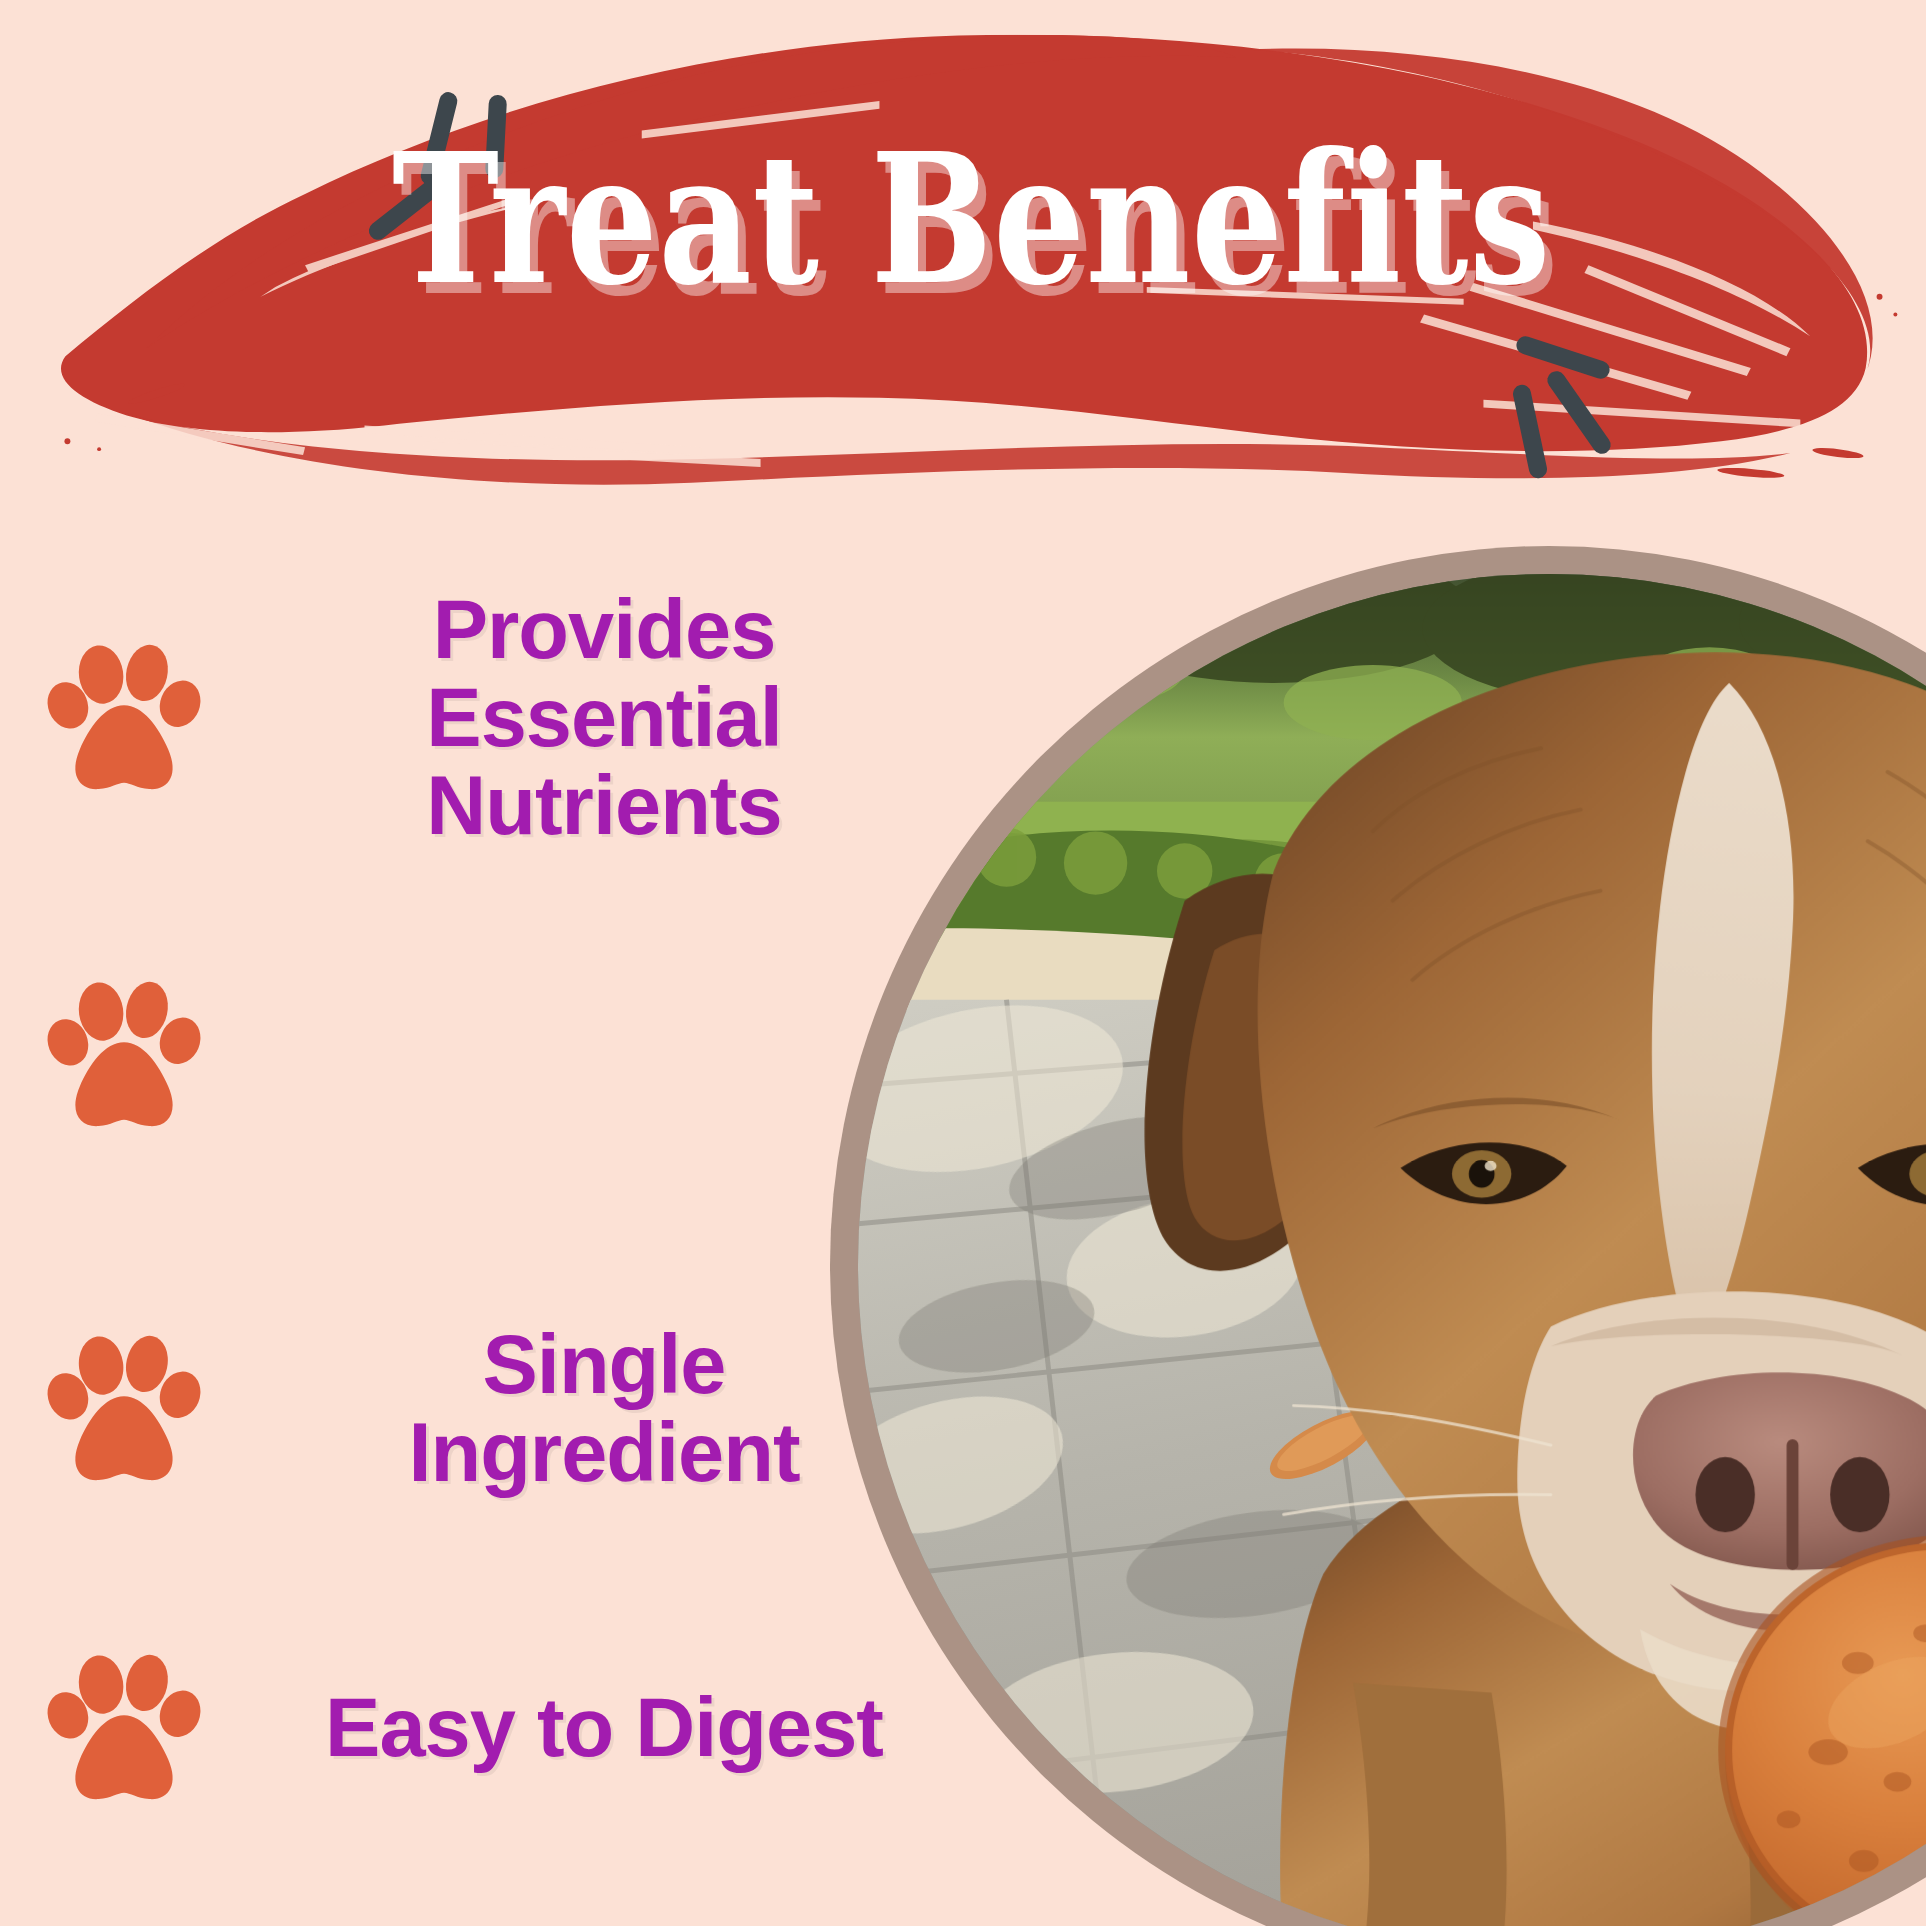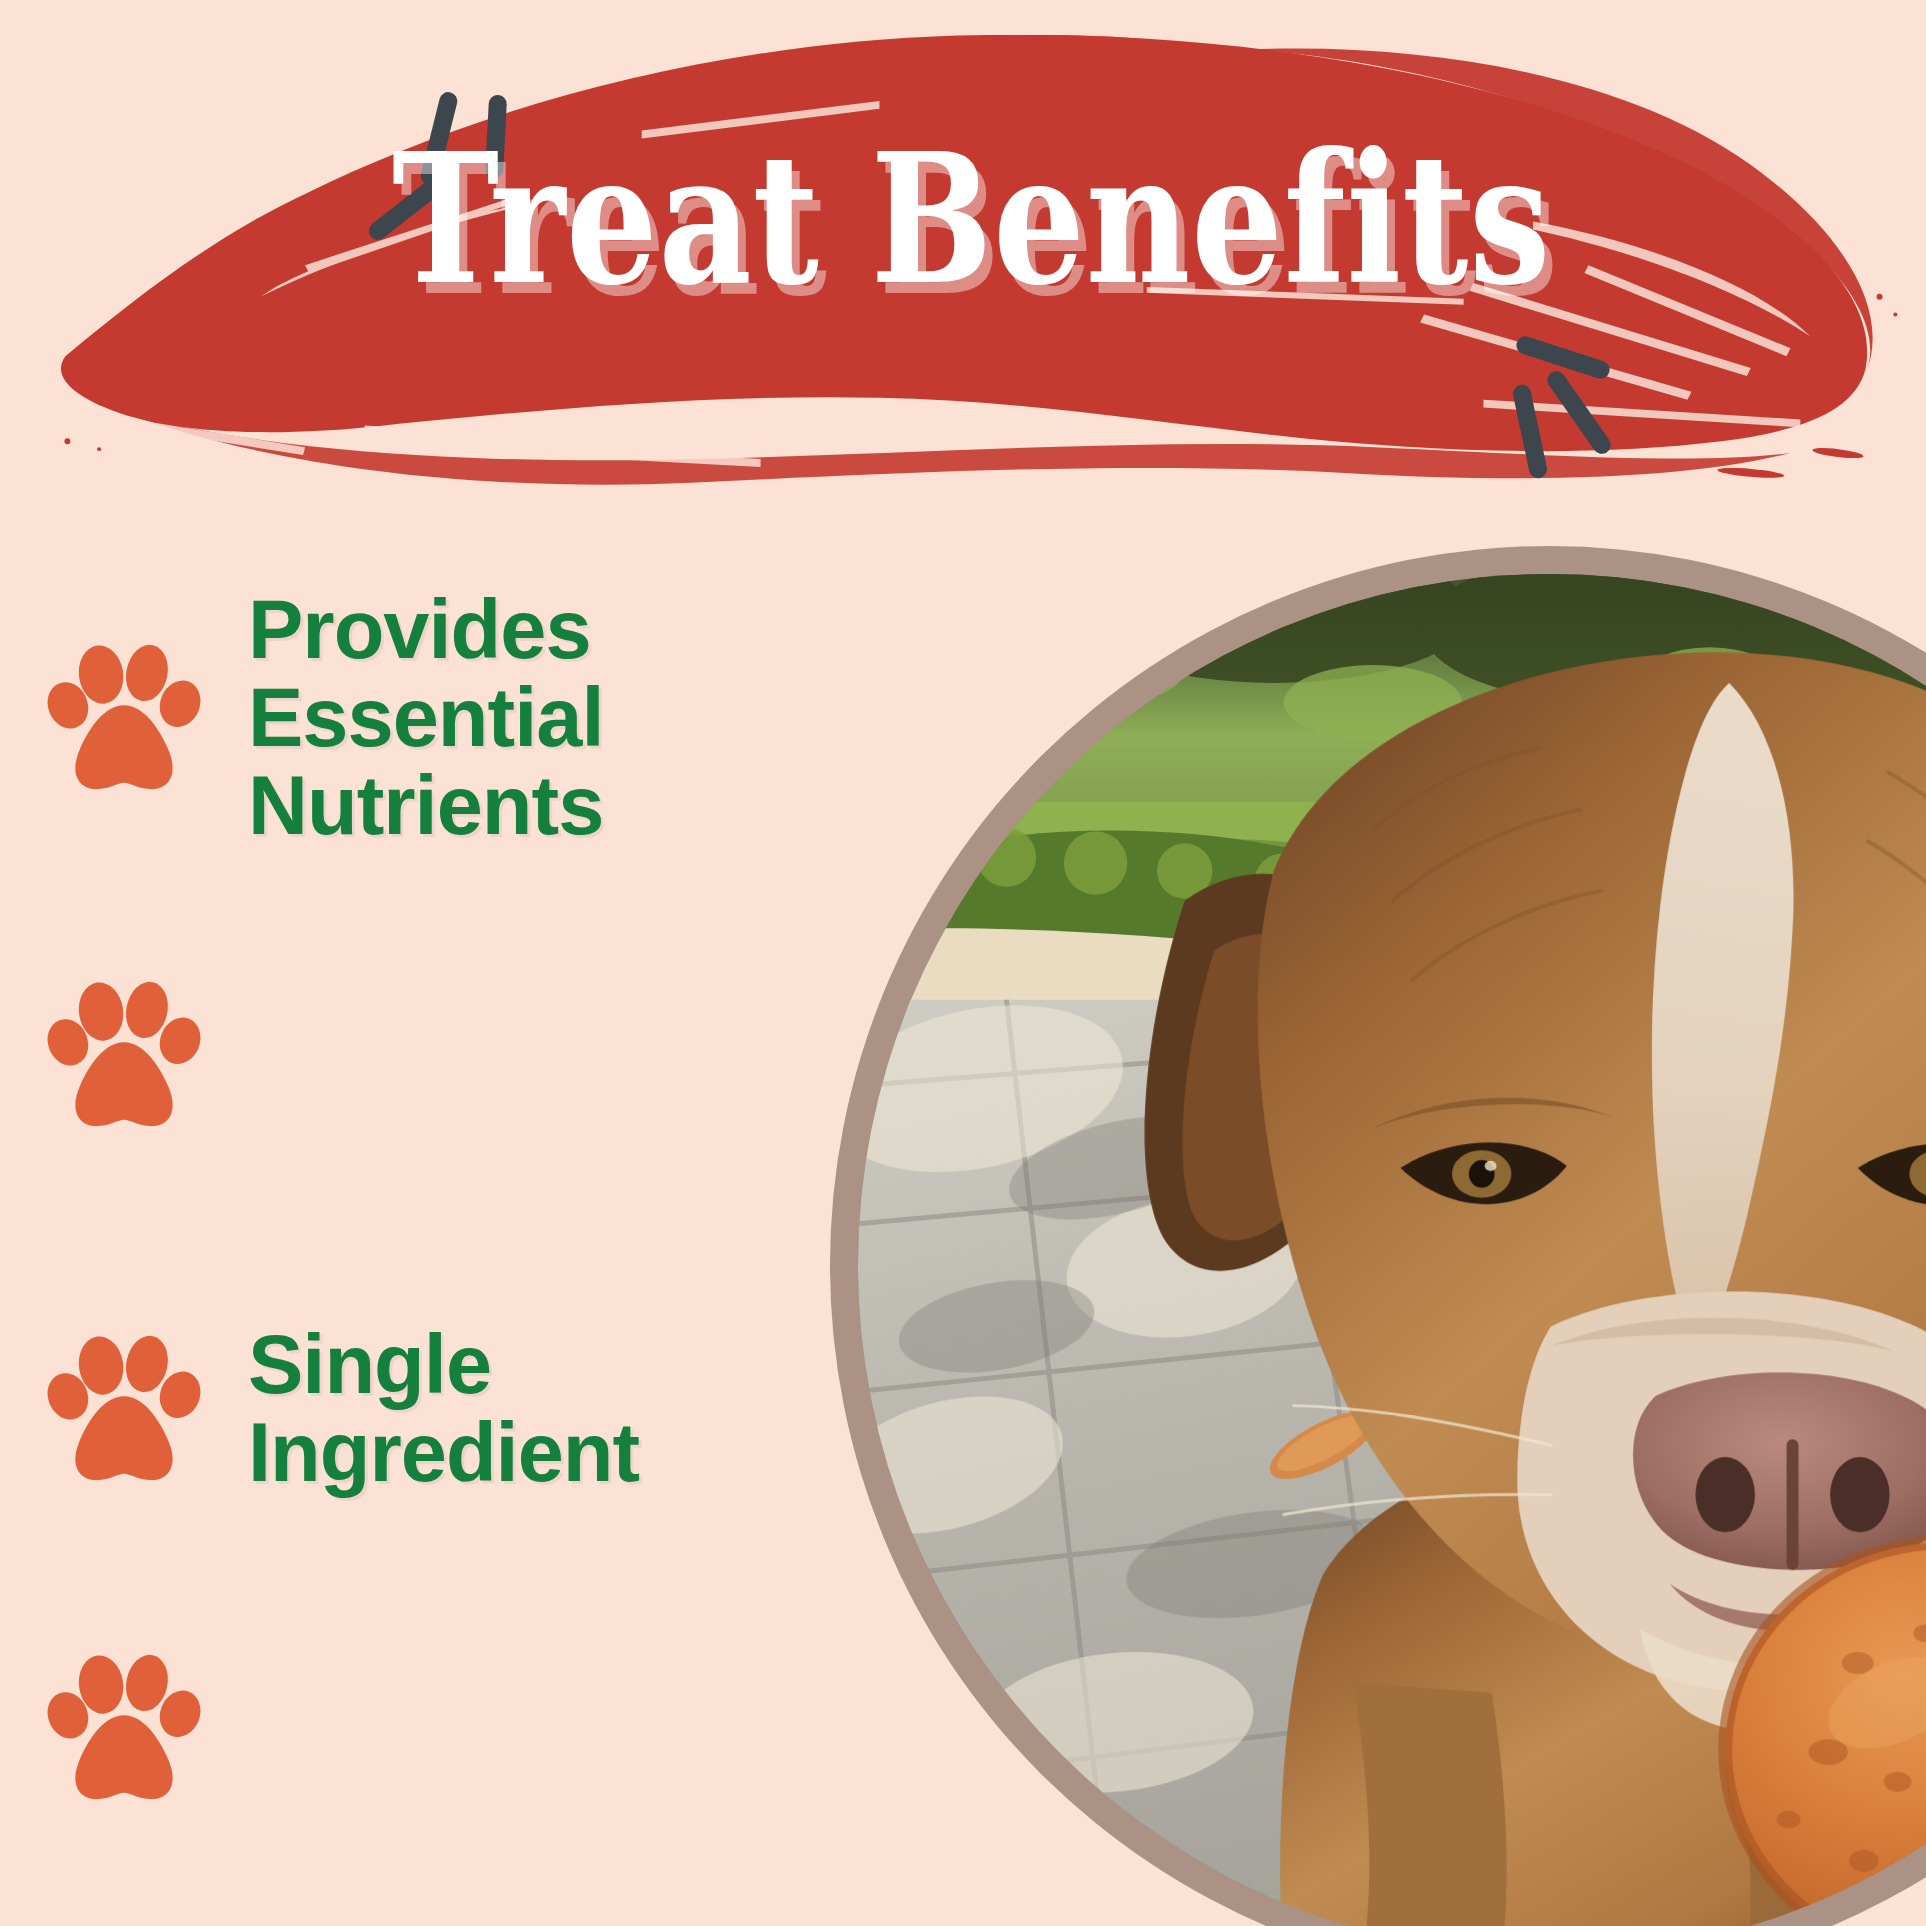--- a/index.html
+++ b/index.html
@@ -115,22 +115,23 @@
     align-items: center;
     justify-content: center;
   }
   .paw-icon {
     width: 158px;
     height: 158px;
     display: block;
   }
   .benefit-text {
     flex: 1 1 auto;
+    text-align: center;
     padding-right: 10px;
-    color: #15803d;
+    color: #a21caf;
     font-family: "Liberation Sans", "DejaVu Sans", sans-serif;
     font-weight: bold;
     font-size: 83px;
     line-height: 1.06;
     letter-spacing: -1px;
     white-space: pre-line;
     text-shadow: 3px 3px 0 rgba(0,0,0,0.06);
   }
 </style>
 </head>
@@ -504,17 +505,18 @@
           <ellipse cx="85.5" cy="41" rx="12.5" ry="15" fill="#e0603a" transform="rotate(22 85.5 41)"></ellipse>
           <path d="M 50,42
                    C 62,42 72,56 78,70
                    C 85,86 78,96 66,95
                    C 58,94.5 54,91 50,91
                    C 46,91 42,94.5 34,95
                    C 22,96 15,86 22,70
                    C 28,56 38,42 50,42 Z" fill="#e0603a"></path>
         </svg>
       </div>
+      <div class="benefit-text">Easy to Digest</div>
     </div>
 
   </div>
 </div>
 
 
 </body></html>

